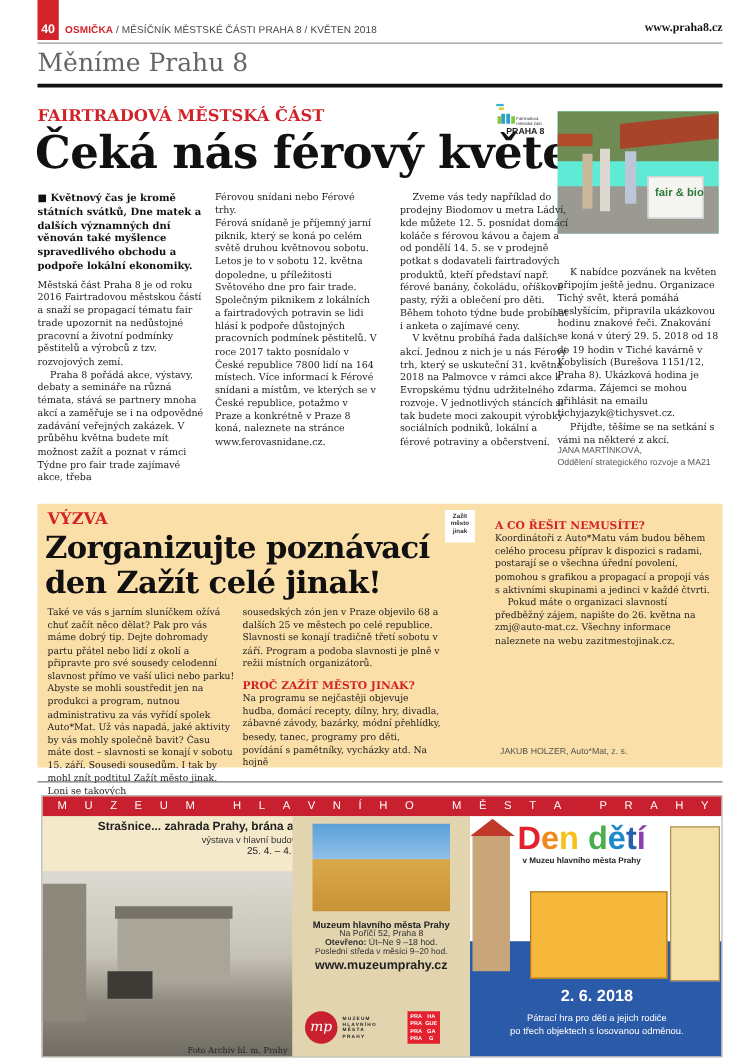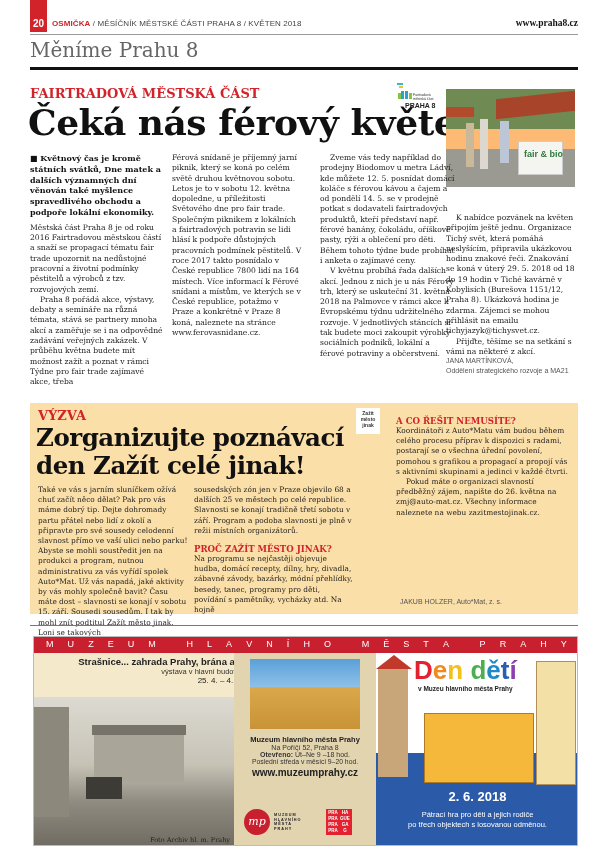--- a/index.html
+++ b/index.html
@@ -19,40 +19,40 @@
   .headline { font-family: "DejaVu Serif", serif; font-weight: 900; color: #111; letter-spacing: -0.5px; }
 
   .col { font-size: 7.6px; line-height: 10.3px; color: #222; text-align: left; }
   .col p { text-indent: 10px; }
   .col p.noind { text-indent: 0; }
   .lead { font-weight: bold; font-size: 8px; line-height: 10.8px; margin-bottom: 5px; color: #111; }
   .sub { font-weight: bold; color: #d2232a; font-size: 8.6px; line-height: 10px; margin-top: 8px; }
   .byline { font-family: "Liberation Sans", sans-serif; font-size: 7px; line-height: 10px; color: #555; }
 
   .fair-logo { left: 395px; top: 83px; width: 50px; height: 30px; }
-  .photo { left: 446px; top: 89px; width: 129px; height: 98px; background: #fdba74; overflow: hidden; }
+  .photo { left: 446px; top: 89px; width: 129px; height: 98px; background: #5eead4; overflow: hidden; }
 
   .vyzva-box { left: 30px; top: 403px; width: 548px; height: 211px; background: #fbdfa8; }
   .zmj-logo { left: 356px; top: 408px; width: 24px; height: 26px; background: #fff; font-family: "Liberation Sans", sans-serif;
               font-size: 5px; font-weight: bold; line-height: 6px; text-align: center; padding-top: 2px; color: #333; }
 
   .mid-rule { left: 30px; right: 22px; top: 625px; height: 1px; background: #777; }
 
   .ad { left: 33px; top: 636px; width: 545px; height: 210px; background: #e8dcc0; border: 1px solid #bbb; overflow: hidden; }
   .ad-band { left: 0; top: 0; width: 545px; height: 16px; background: #c8202e; color: #fff; font-family: "Liberation Sans", sans-serif;
              font-size: 9px; display: flex; justify-content: space-between; padding: 2px 12px; }
   .ad-left-head { left: 0; top: 16px; width: 232px; height: 44px; background: #f5e9cc; text-align: right; font-family: "Liberation Sans", sans-serif; }
   .ad-left-photo { left: 0; top: 60px; width: 200px; height: 150px; background: linear-gradient(#dcdad2 0%, #c6c2b6 45%, #8f8b80 70%, #6f6b62 100%); }
   .ad-mid { left: 200px; top: 16px; width: 142px; height: 194px; background: #e3d4b0; text-align: center; font-family: "Liberation Sans", sans-serif; }
   .ad-right { left: 342px; top: 16px; width: 203px; height: 194px; background: #ffffff; font-family: "Liberation Sans", sans-serif; }
 </style>
 </head>
 <body>
 
-<div class="abs topbar-tab">20</div>
+<div class="abs topbar-tab">40</div>
 <div class="abs running-head">
   <b>OSMIČKA</b><span> / MĚSÍČNÍK MĚSTSKÉ ČÁSTI PRAHA 8 / KVĚTEN 2018</span>
 </div>
 <div class="abs site-url">www.praha8.cz</div>
 <div class="abs thin-rule"></div>
 <div class="abs section-title">Měníme Prahu 8</div>
 <div class="abs thick-rule"></div>
 
 <div class="abs kicker" style="left:30px;top:86px;font-size:13px;">FAIRTRADOVÁ MĚSTSKÁ ČÁST</div>
 <div class="abs headline" style="left:28px;top:100px;font-size:36px;line-height:44px;">Čeká nás férový květen</div>
@@ -82,20 +82,21 @@
   <div class="abs" style="left:54px;top:32px;width:9px;height:42px;background:#bdc6d6;"></div>
 </div>
 
 <div class="abs col" style="left:30px;top:153px;width:135px;">
   <div class="lead"><span>■ </span><span>Květnový čas je kromě státních svátků, Dne matek a dalších významných dní věnován také myšlence spravedlivého obchodu a podpoře lokální ekonomiky.</span></div>
   <p class="noind">Městská část Praha 8 je od roku 2016 Fairtradovou městskou částí a snaží se propagací tématu fair trade upozornit na nedůstojné pracovní a životní podmínky pěstitelů a výrobců z tzv. rozvojových zemí.</p>
   <p>Praha 8 pořádá akce, výstavy, debaty a semináře na různá témata, stává se partnery mnoha akcí a zaměřuje se i na odpovědné zadávání veřejných zakázek. V průběhu května budete mít možnost zažít a poznat v rámci Týdne pro fair trade zajímavé akce, třeba</p>
 </div>
 
 <div class="abs col" style="left:172px;top:153px;width:130px;">
+  <p class="noind">Férovou snídani nebo Férové trhy.</p>
   <p class="noind">Férová snídaně je příjemný jarní piknik, který se koná po celém světě druhou květnovou sobotu. Letos je to v sobotu 12. května dopoledne, u příležitosti Světového dne pro fair trade. Společným piknikem z lokálních a fairtradových potravin se lidi hlásí k podpoře důstojných pracovních podmínek pěstitelů. V roce 2017 takto posnídalo v České republice 7800 lidí na 164 místech. Více informací k Férové snídani a místům, ve kterých se v České republice, potažmo v Praze a konkrétně v Praze 8 koná, naleznete na stránce www.ferovasnidane.cz.</p>
 </div>
 
 <div class="abs col" style="left:320px;top:153px;width:135px;">
   <p>Zveme vás tedy například do prodejny Biodomov u metra Ládví, kde můžete 12. 5. posnídat domácí koláče s férovou kávou a čajem a od pondělí 14. 5. se v prodejně potkat s dodavateli fairtradových produktů, kteří představí např. férové banány, čokoládu, oříškové pasty, rýži a oblečení pro děti. Během tohoto týdne bude probíhat i anketa o zajímavé ceny.</p>
   <p>V květnu probíhá řada dalších akcí. Jednou z nich je u nás Férový trh, který se uskuteční 31. května 2018 na Palmovce v rámci akce k Evropskému týdnu udržitelného rozvoje. V jednotlivých stáncích si tak budete moci zakoupit výrobky sociálních podniků, lokální a férové potraviny a občerstvení.</p>
 </div>
 
 <div class="abs col" style="left:446px;top:193px;width:130px;margin-top:20px;">
   <p>K nabídce pozvánek na květen připojím ještě jednu. Organizace Tichý svět, která pomáhá neslyšícím, připravila ukázkovou hodinu znakové řeči. Znakování se koná v úterý 29. 5. 2018 od 18 do 19 hodin v Tiché kavárně v Kobylisích (Burešova 1151/12, Praha 8). Ukázková hodina je zdarma. Zájemci se mohou přihlásit na emailu tichyjazyk@tichysvet.cz.</p>

